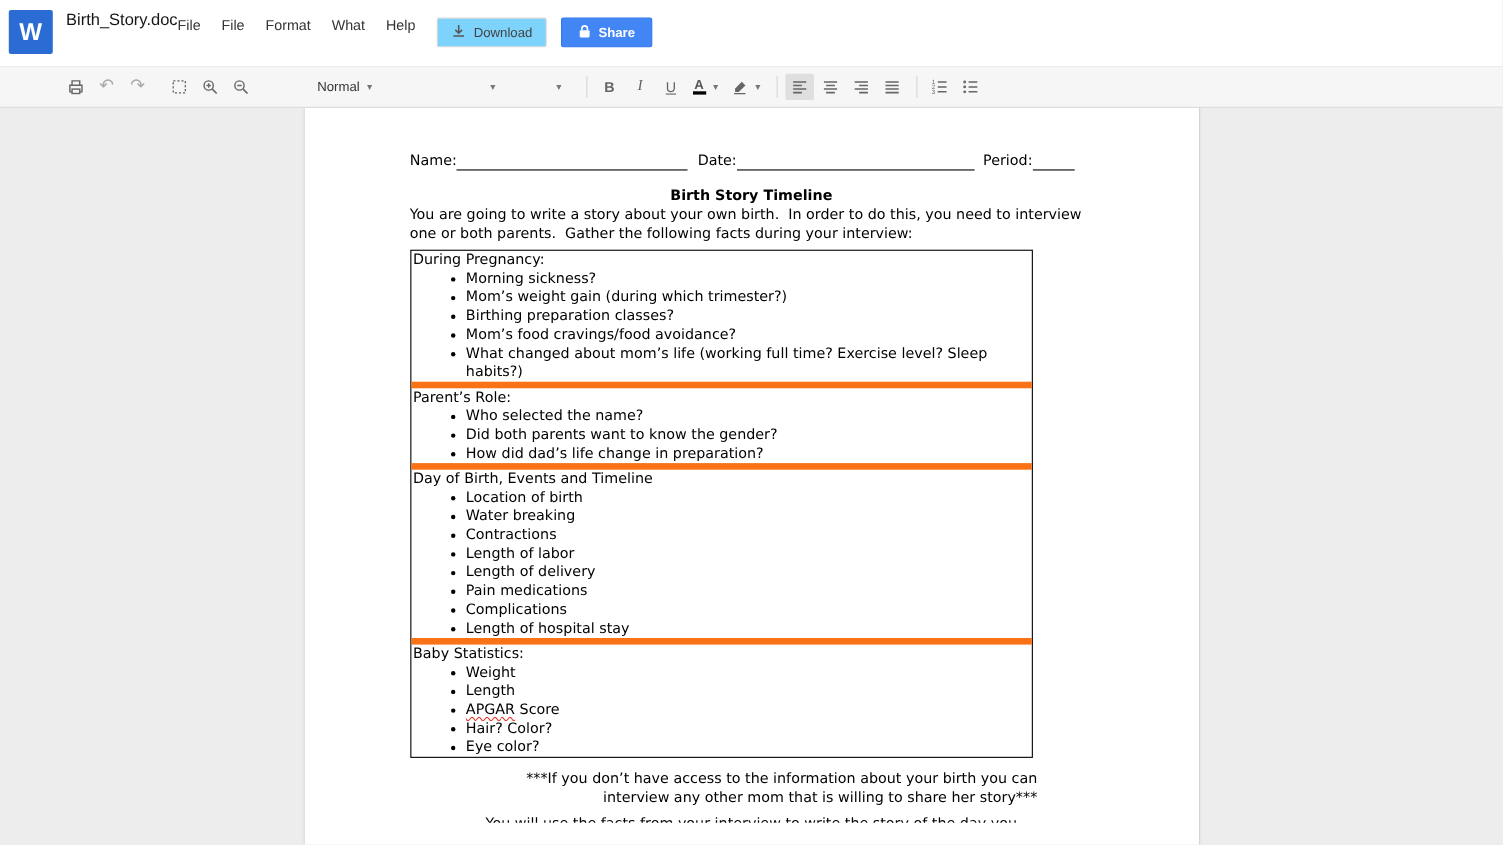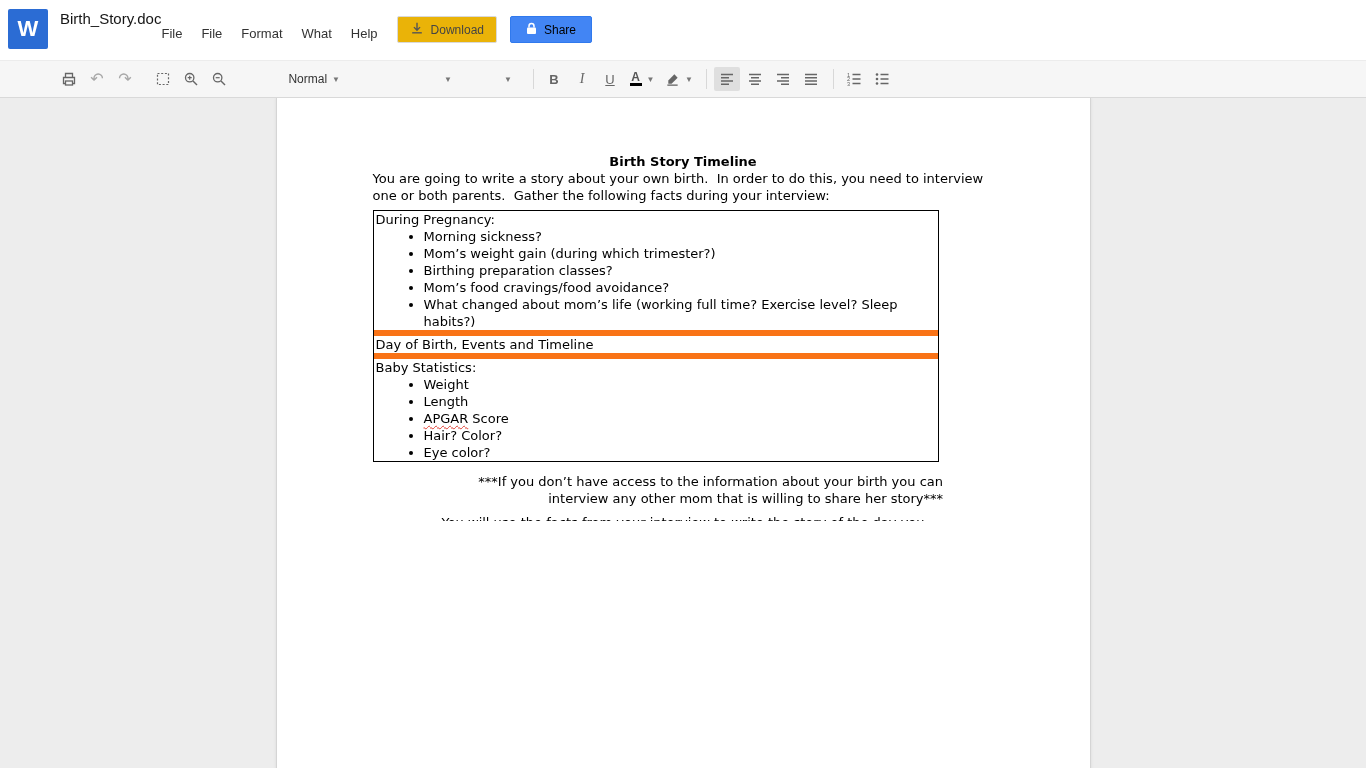--- a/index.html
+++ b/index.html
@@ -5,26 +5,26 @@
   *{box-sizing:border-box;margin:0;padding:0}
   html,body{width:1366px;height:768px;overflow:hidden;background:#ededed;
     font-family:"Liberation Sans",sans-serif;}
 
   
   .header{height:60px;background:#fff;display:flex;align-items:flex-start}
   .logo{width:40px;height:40px;margin:9px 12px 0 8px;background:#2b6cd4;border-radius:2px;
     color:#fff;font-weight:bold;font-size:22px;display:flex;align-items:center;justify-content:center}
   .head-mid{display:flex;flex-direction:row;justify-content:flex-start;padding-top:10px}
   .doc-title{font-size:15px;color:#151515;line-height:18px}
-  .menubar{display:flex;margin-top:16px}
+  .menubar{display:flex;margin-top:5px}
   .menu-item{font-size:13px;color:#333;margin-right:19px;cursor:pointer}
   .actions{margin-left:auto;display:flex;gap:13px;margin:16px 53px 0 0}
   .btn{height:27px;display:flex;align-items:center;gap:7px;border-radius:2px;font-size:12px;cursor:pointer}
-  .btn-download{padding:0 12px;background:#eab308;border:1px solid #d9d9d9;color:#444}
-  .btn-share{padding:0 15px;background:#4285f4;border:1px solid #3079ed;color:#000000;font-weight:normal}
+  .btn-download{padding:0 12px;background:#7dd3fc;border:1px solid #d9d9d9;color:#444}
+  .btn-share{padding:0 15px;background:#4285f4;border:1px solid #3079ed;color:#ffffff;font-weight:bold}
 
   
   .toolbar{height:38px;background:#f6f6f6;border-top:1px solid #ececec;border-bottom:1px solid #d9d9d9;
     display:flex;align-items:center;padding-left:56px}
   .tbtn{min-width:26px;height:24px;display:flex;align-items:center;justify-content:center;color:#666;
     border-radius:2px;margin-right:2px;cursor:pointer}
   .tbtn.dim{color:#a8a8a8}
   .tbtn.active{background:#dfdfdf}
   .tbtn svg{display:block}
   .tsep{width:1px;height:20px;background:#d8d8d8;margin:0 7px}
@@ -206,38 +206,64 @@
         <circle cx="3" cy="3.5" r="1.3" fill="currentColor"></circle>
         <circle cx="3" cy="8" r="1.3" fill="currentColor"></circle>
         <circle cx="3" cy="12.5" r="1.3" fill="currentColor"></circle>
       </svg>
   </div>
 </div>
 
 <div class="canvas">
   <div class="page">
 
+    <div class="name-row">
+      <span>Name:</span>
+      <span class="blank blank-name"></span>
+      <span>Date:</span>
+      <span class="blank blank-date"></span>
+      <span>Period:</span>
+      <span class="blank blank-period"></span>
+    </div>
 
     <div class="doc-heading">Birth Story Timeline</div>
 
     <div class="intro">You are going to write a story about your own birth.  In order to do this, you need to interview one or both parents.  Gather the following facts during your interview:</div>
 
     <div class="facts-table">
         <div class="facts-row">
           <div class="facts-heading">During Pregnancy:</div>
           <ul>
             <li>Morning sickness?</li>
             <li>Mom’s weight gain (during which trimester?)</li>
             <li>Birthing preparation classes?</li>
             <li>Mom’s food cravings/food avoidance?</li>
             <li>What changed about mom’s life (working full time?  Exercise level?  Sleep habits?)</li>
           </ul>
         </div>
         <div class="facts-row">
+          <div class="facts-heading">Parent’s Role:</div>
+          <ul>
+            <li>Who selected the name?</li>
+            <li>Did both parents want to know the gender?</li>
+            <li>How did dad’s life change in preparation?</li>
+          </ul>
+        </div>
+        <div class="facts-row">
           <div class="facts-heading">Day of Birth, Events and Timeline</div>
+          <ul>
+            <li>Location of birth</li>
+            <li>Water breaking</li>
+            <li>Contractions</li>
+            <li>Length of labor</li>
+            <li>Length of delivery</li>
+            <li>Pain medications</li>
+            <li>Complications</li>
+            <li>Length of hospital stay</li>
+          </ul>
         </div>
         <div class="facts-row">
           <div class="facts-heading">Baby Statistics:</div>
           <ul>
             <li>Weight</li>
             <li>Length</li>
             <li><span class="misspelled">APGAR</span> Score</li>
             <li>Hair? Color?</li>
             <li>Eye color?</li>
           </ul>

